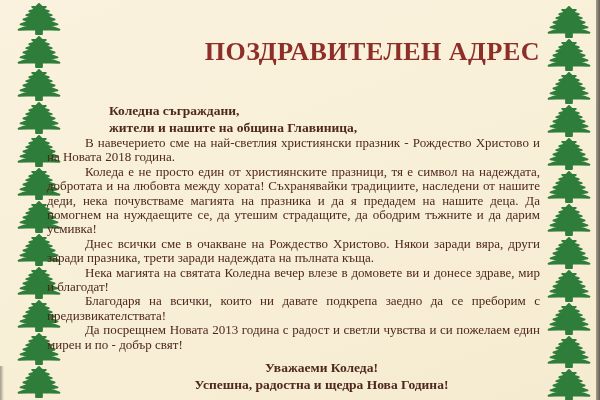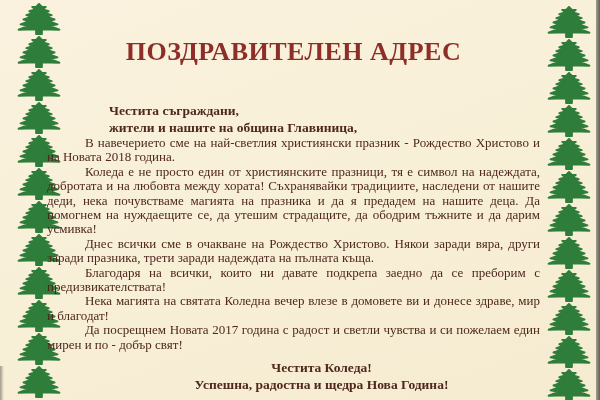--- a/index.html
+++ b/index.html
@@ -28,21 +28,21 @@
   .corner-shadow{
     position:absolute;left:0;bottom:0;width:4px;height:34px;
     background:linear-gradient(to right,rgba(90,85,75,.55),rgba(90,85,75,0));
   }
   .content{
     position:absolute;left:47px;top:0;width:493px;height:400px;
   }
   .title{
     margin:38px 0 0 0;
     font-size:26px;line-height:28px;font-weight:bold;
-    text-align:center;letter-spacing:.5px;
+    text-align:right;letter-spacing:.5px;
     color:var(--title,#8e2e28);
   }
   .salutation{
     margin:36px 0 0 62px;
     font-size:13.5px;line-height:17px;font-weight:bold;
   }
   .body-text{
     margin-top:0;
     font-size:13px;line-height:14.4px;
     text-align:justify;
@@ -141,34 +141,34 @@
       </svg>
       <svg viewBox="0 0 46 33" class="tree">
         <use href="#fir-tree"></use>
       </svg>
     </div>
 
   <div class="content">
     <h1 class="title">ПОЗДРАВИТЕЛЕН АДРЕС</h1>
 
     <div class="salutation">
-      <div>Честита съграждани,</div>
+      <div>Коледна съграждани,</div>
       <div>жители и нашите на община Главиница,</div>
     </div>
 
     <div class="body-text">
         <p>В навечерието сме на най-светлия християнски празник - Рождество Христово и на Новата 2018 година.</p>
         <p>Коледа е не просто един от християнските празници, тя е символ на надеждата, добротата и на любовта между хората! Съхранявайки традициите, наследени от нашите деди, нека почувстваме магията на празника и да я предадем на нашите деца. Да помогнем на нуждаещите се, да утешим страдащите, да ободрим тъжните и да дарим усмивка!</p>
         <p>Днес всички сме в очакване на Рождество Христово. Някои заради вяра, други заради празника, трети заради надеждата на пълната къща.</p>
+        <p>Нека магията на святата Коледна вечер влезе в домовете ви и донесе здраве, мир и благодат!</p>
         <p>Благодаря на всички, които ни давате подкрепа заедно да се преборим с предизвикателствата!</p>
-        <p>Нека магията на святата Коледна вечер влезе в домовете ви и донесе здраве, мир и благодат!</p>
-        <p>Да посрещнем Новата 2017 година с радост и светли чувства и си пожелаем един мирен и по - добър свят!</p>
+        <p>Да посрещнем Новата 2013 година с радост и светли чувства и си пожелаем един мирен и по - добър свят!</p>
       </div>
 
     <div class="closing">
-      <div>Честита Коледа!</div>
+      <div>Уважаеми Коледа!</div>
       <div>Успешна, радостна и щедра Нова Година!</div>
     </div>
   </div>
 
   <div class="edge-strip"></div>
   <div class="corner-shadow"></div>
 </div>
 
 </body></html>

